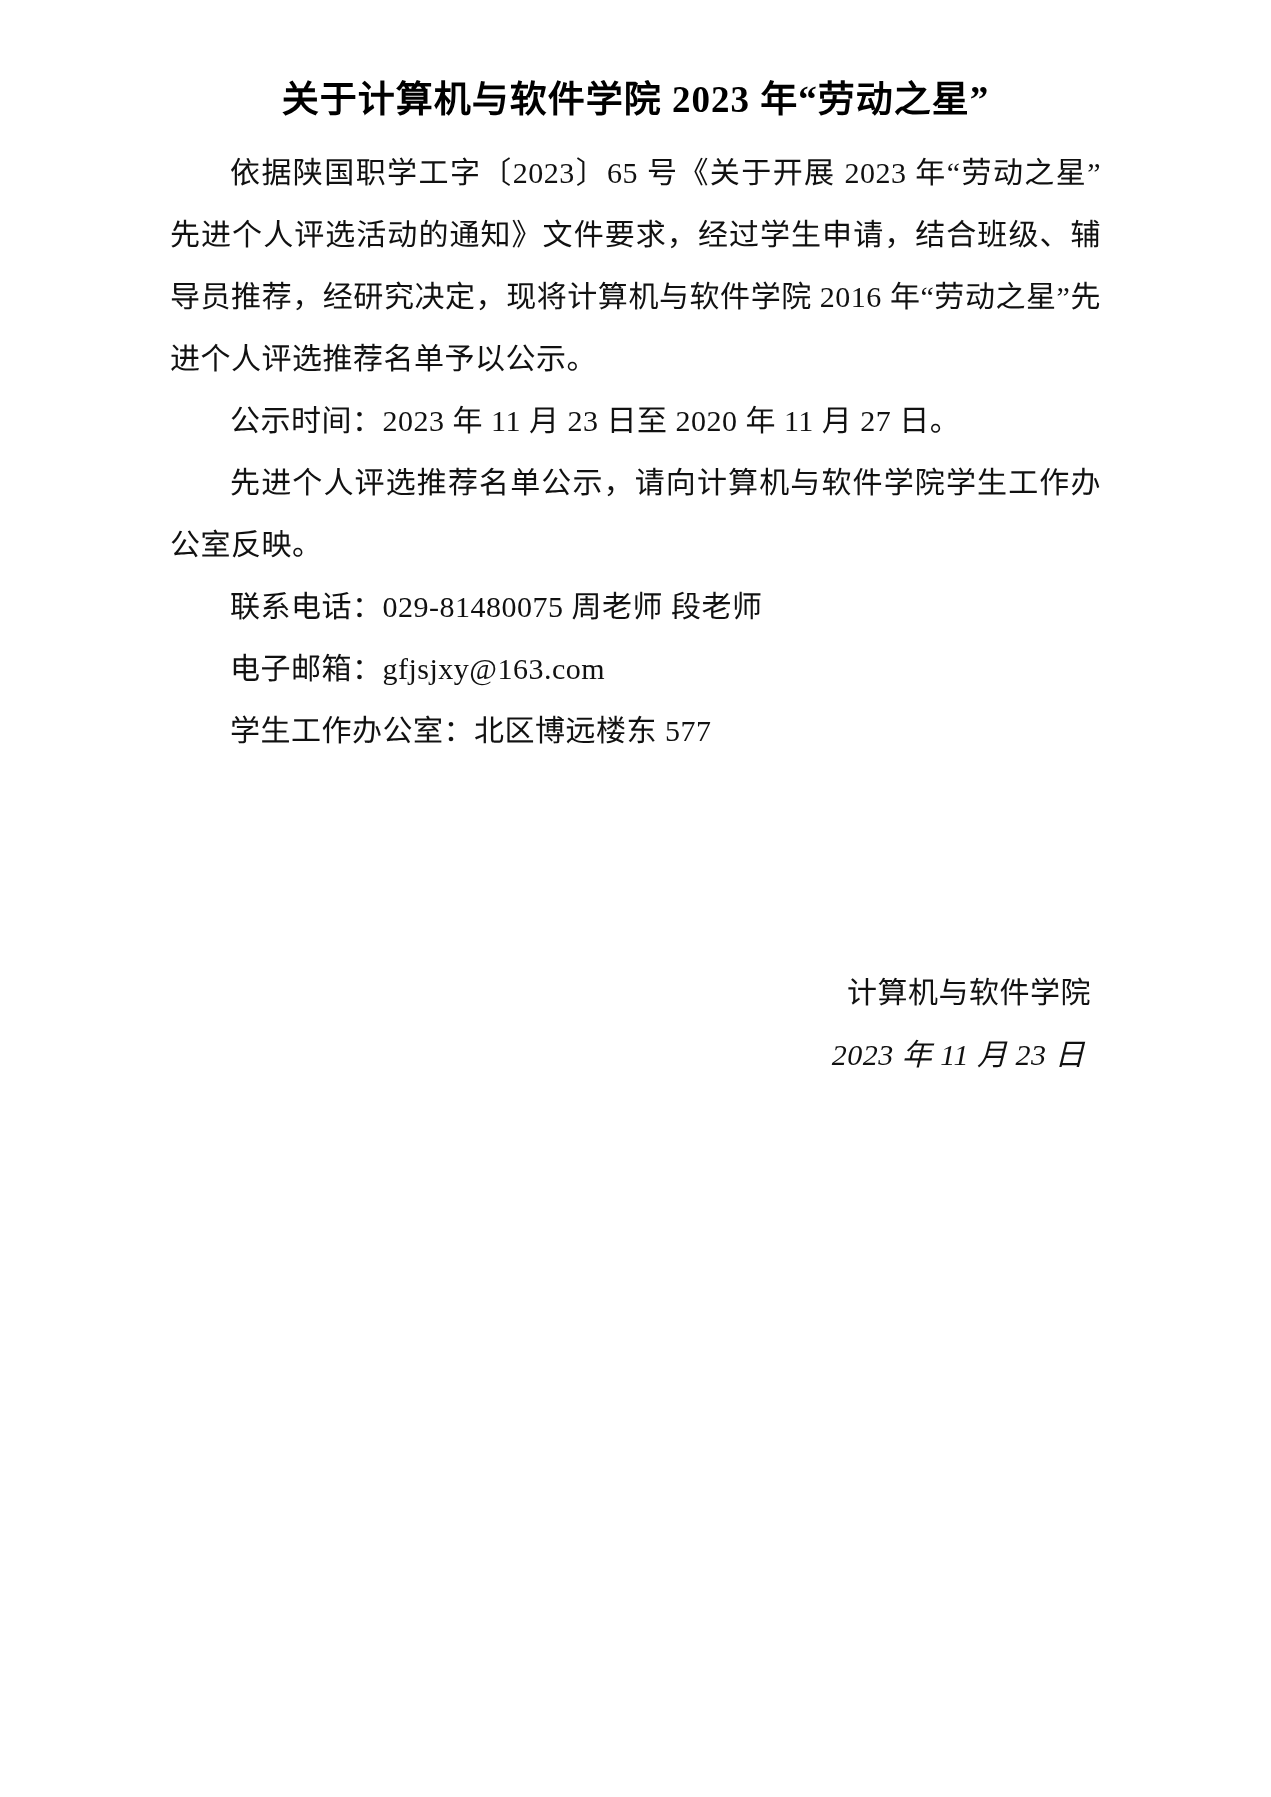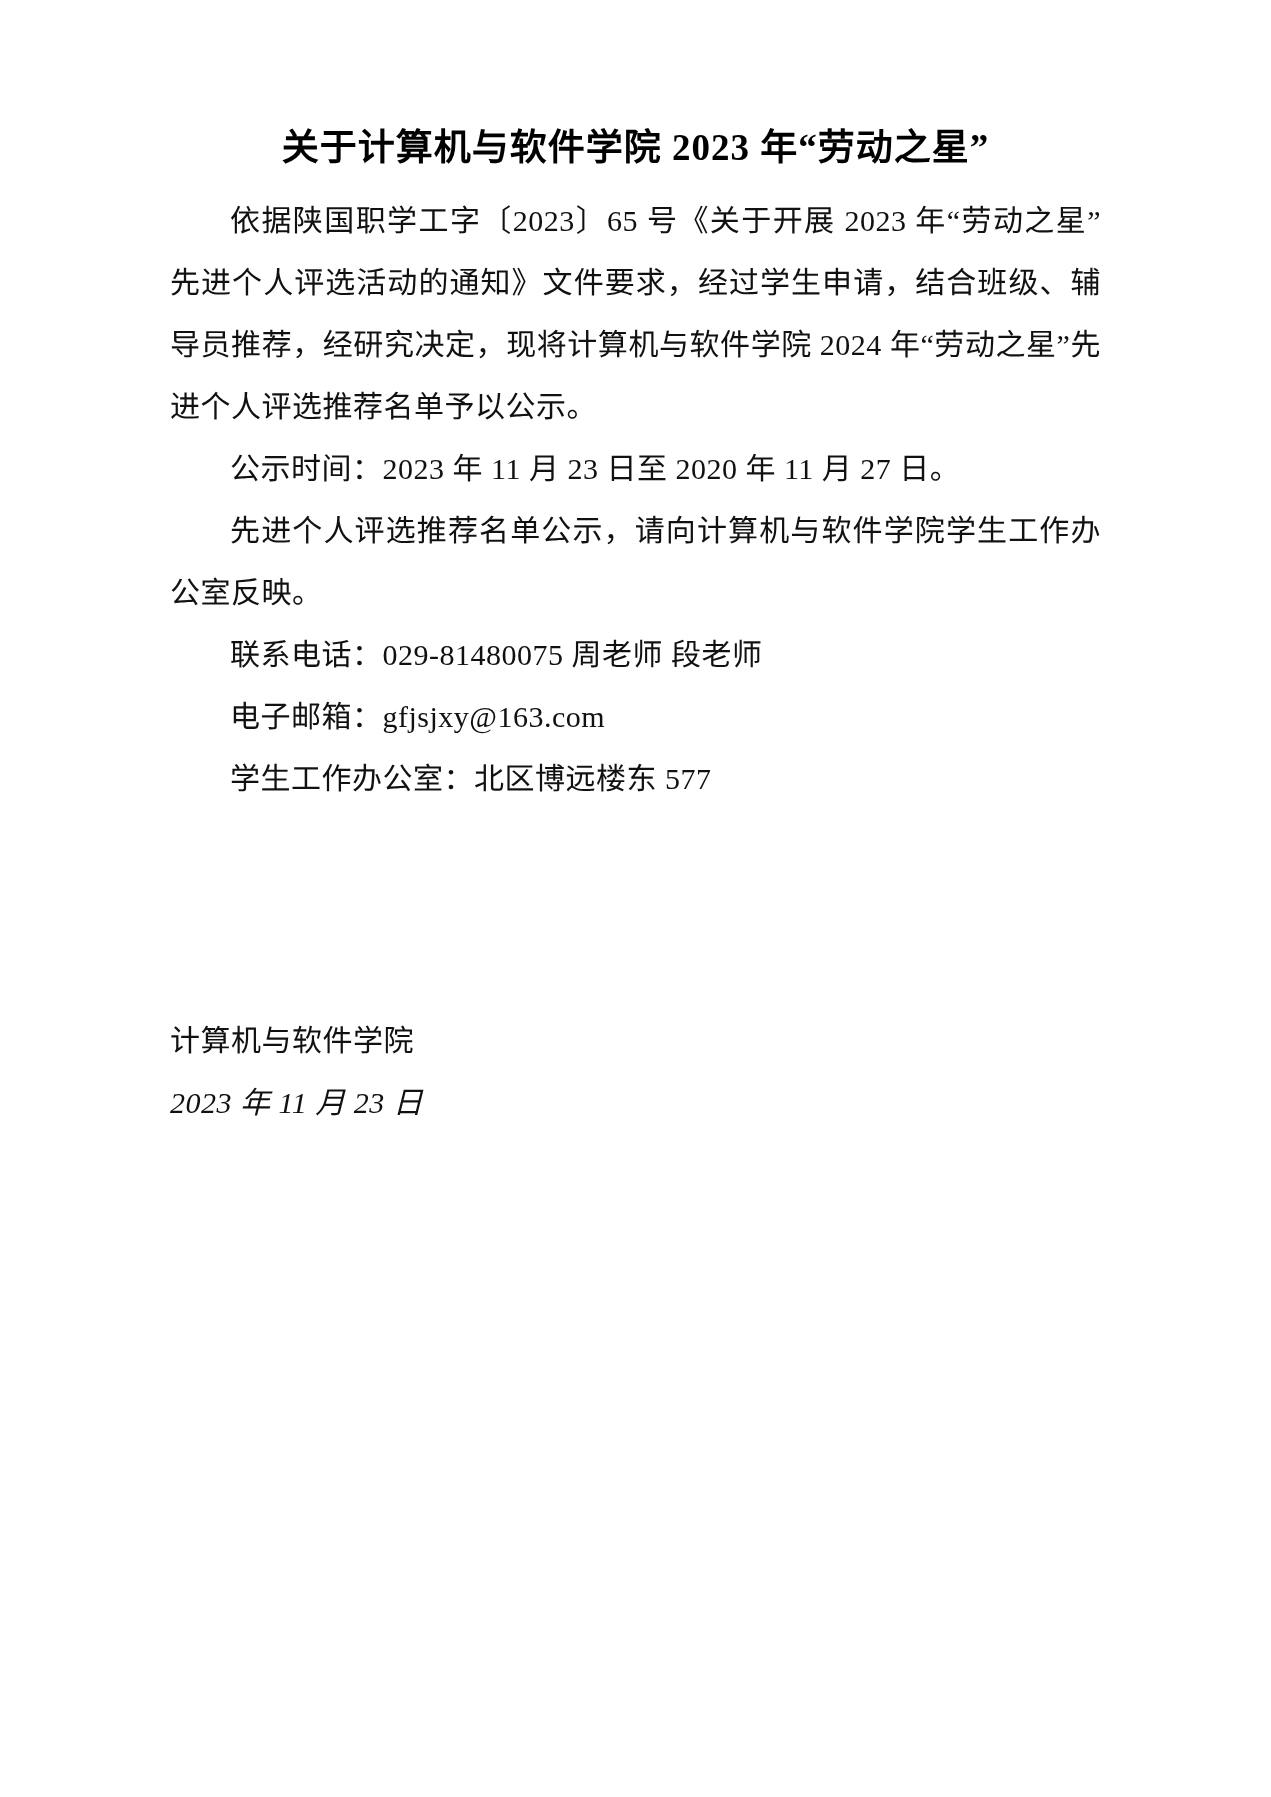--- a/index.html
+++ b/index.html
@@ -13,21 +13,21 @@
     height: 1797px;
     font-family: "Liberation Serif", "DejaVu Serif", serif;
     color: #1a1a1a;
     position: relative;
     overflow: hidden;
   }
   .page {
     box-sizing: border-box;
     width: 1271px;
     height: 1797px;
-    padding: 116px 170px 0 170px;
+    padding: 68px 170px 0 170px;
     background: #ffffff;
   }
   .doc-title {
     text-align: center;
     font-size: 37px;
     font-weight: bold;
     line-height: 64px;
     letter-spacing: 1px;
     margin: 0 0 10px 0;
     color: #000000;
@@ -40,21 +40,21 @@
     line-height: 62px;
     text-align: justify;
     text-justify: inter-ideograph;
     margin: 0;
     text-indent: 2em;
     letter-spacing: 0.5px;
     color: #111111;
   }
   .sign-block {
     margin-top: 200px;
-    text-align: left;
+    text-align: right;
     padding-right: 10px;
   }
   .sign-line {
     font-size: 30px;
     line-height: 62px;
     letter-spacing: 0.5px;
     display: block;
     color: #111111;
   }
   .sign-line.date {
@@ -64,21 +64,21 @@
 </style>
 </head>
 <body>
 
 <div class="page">
 
   <h1 class="doc-title">
     <span class="title-line">关于计算机与软件学院 2023 年“劳动之星”</span>
   </h1>
 
-  <p class="body-para">依据陕国职学工字〔2023〕65 号《关于开展 2023 年“劳动之星”先进个人评选活动的通知》文件要求，经过学生申请，结合班级、辅导员推荐，经研究决定，现将计算机与软件学院 2024 年“劳动之星”先进个人评选推荐名单予以公示。</p>
+  <p class="body-para">依据陕国职学工字〔2023〕65 号《关于开展 2023 年“劳动之星”先进个人评选活动的通知》文件要求，经过学生申请，结合班级、辅导员推荐，经研究决定，现将计算机与软件学院 2016 年“劳动之星”先进个人评选推荐名单予以公示。</p>
 
   <p class="body-para">公示时间：2023 年 11 月 23 日至 2020 年 11 月 27 日。</p>
 
   <p class="body-para">先进个人评选推荐名单公示，请向计算机与软件学院学生工作办公室反映。</p>
 
   <p class="body-para">联系电话：029-81480075  周老师  段老师</p>
 
   <p class="body-para">电子邮箱：gfjsjxy@163.com</p>
 
   <p class="body-para">学生工作办公室：北区博远楼东 577</p>

